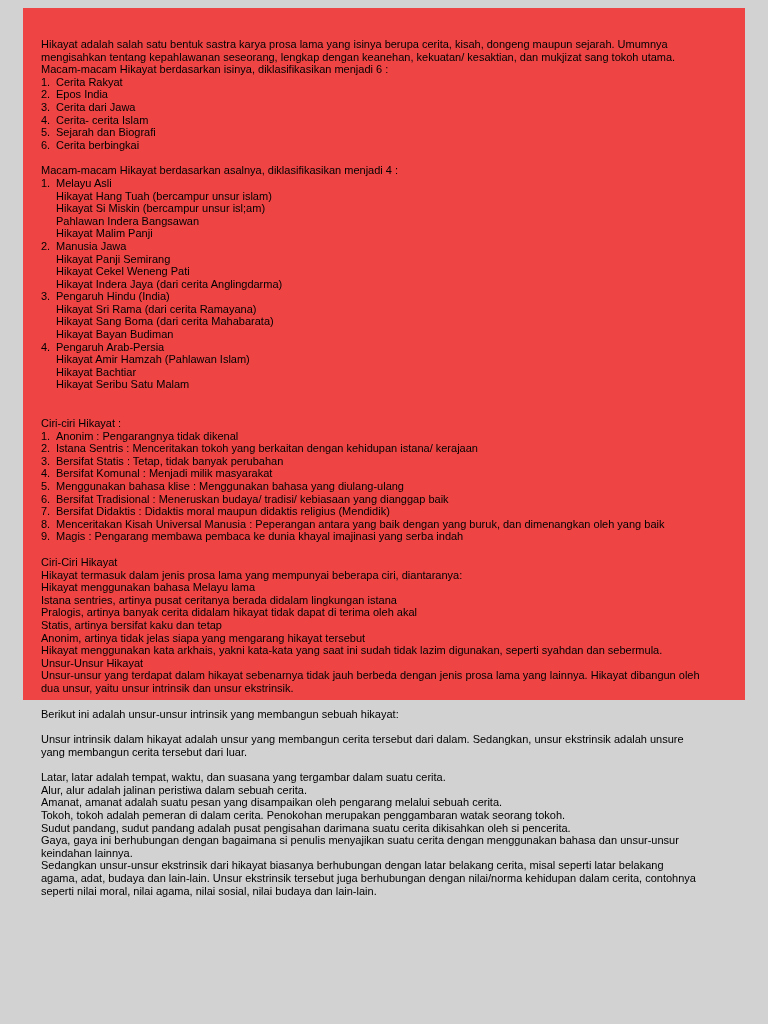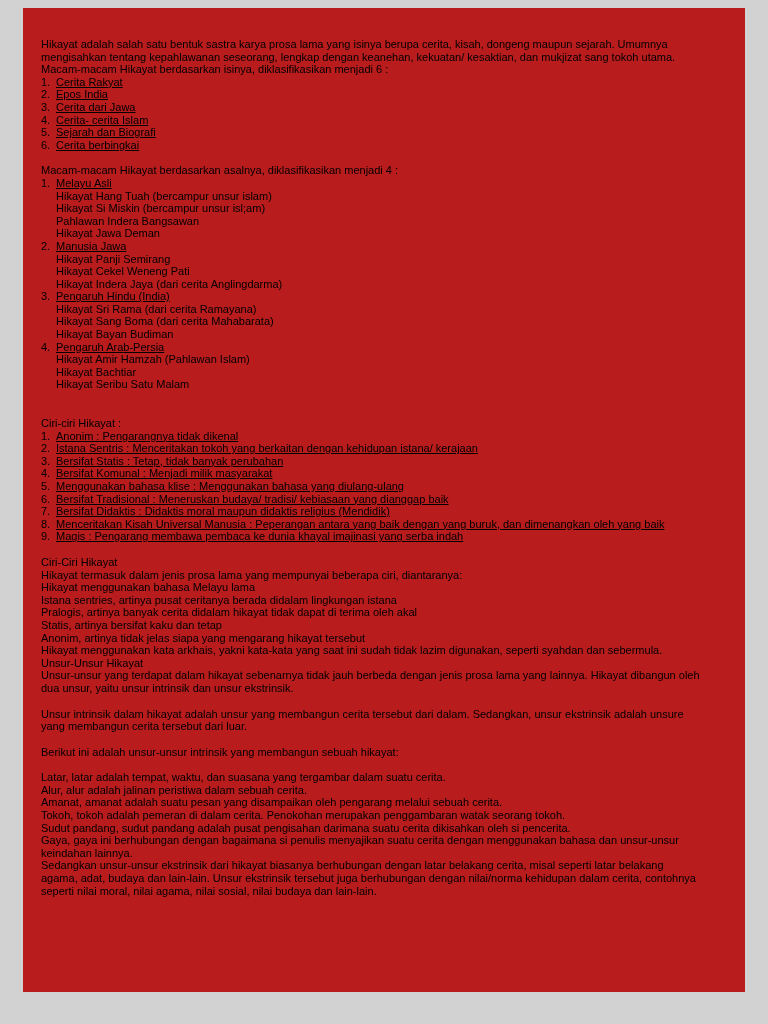--- a/index.html
+++ b/index.html
@@ -12,35 +12,35 @@
   }
   .canvas {
     width: 768px;
     height: 1024px;
     box-sizing: border-box;
     padding-top: 8px;
     background: #d2d2d2;
   }
   .page {
     width: 722px;
-    height: 984px;
+    height: 692px;
     margin: 0 auto;
-    background: #b91c1c;
+    background: #ef4444;
     box-sizing: border-box;
     padding: 30px 44px 20px 18px;
     color: #000000;
     font-size: 11px;
     line-height: 12.6px;
   }
   .para { margin: 0; }
   .line { margin: 0; }
   .list { margin: 0; }
   .li { display: flex; }
   .li .n { flex: 0 0 15px; width: 15px; }
-  .li .t { flex: 1; text-decoration: underline; }
+  .li .t { flex: 1; }
   .group { margin: 0; }
   .sub { margin-left: 15px; }
   .gap1 { margin-top: 13px; }
   .gap2 { margin-top: 26px; }
 </style>
 </head>
 <body>
 
 <div class="canvas">
   <div class="page">
@@ -79,21 +79,21 @@
     <div class="list">
 
       <div class="group">
         <div class="li">
           <span class="n">1.</span>
           <span class="t">Melayu Asli</span>
         </div>
         <div class="sub">Hikayat Hang Tuah (bercampur unsur islam)</div>
         <div class="sub">Hikayat Si Miskin (bercampur unsur isl;am)</div>
         <div class="sub">Pahlawan Indera Bangsawan</div>
-        <div class="sub">Hikayat Jawa Deman</div>
+        <div class="sub">Hikayat Malim Panji</div>
       </div>
 
       <div class="group">
         <div class="li">
           <span class="n">2.</span>
           <span class="t">Manusia Jawa</span>
         </div>
         <div class="sub">Hikayat Panji Semirang</div>
         <div class="sub">Hikayat Cekel Weneng Pati</div>
         <div class="sub">Hikayat Indera Jaya (dari cerita Anglingdarma)</div>
@@ -168,23 +168,23 @@
       <div class="line">Hikayat menggunakan bahasa Melayu lama</div>
       <div class="line">Istana sentries, artinya pusat ceritanya berada didalam lingkungan istana</div>
       <div class="line">Pralogis, artinya banyak cerita didalam hikayat tidak dapat di terima oleh akal</div>
       <div class="line">Statis, artinya bersifat kaku dan tetap</div>
       <div class="line">Anonim, artinya tidak jelas siapa yang mengarang hikayat tersebut</div>
       <div class="line">Hikayat menggunakan kata arkhais, yakni kata-kata yang saat ini sudah tidak lazim digunakan, seperti syahdan dan sebermula.</div>
       <div class="line">Unsur-Unsur Hikayat</div>
       <div class="line">Unsur-unsur yang terdapat dalam hikayat sebenarnya tidak jauh berbeda dengan jenis prosa lama yang lainnya. Hikayat dibangun oleh dua unsur, yaitu unsur intrinsik dan unsur ekstrinsik.</div>
     </div>
 
+    <p class="para gap1">Berikut ini adalah unsur-unsur intrinsik yang membangun sebuah hikayat:</p>
+
     <p class="para gap1">Unsur intrinsik dalam hikayat adalah unsur yang membangun cerita tersebut dari dalam. Sedangkan, unsur ekstrinsik adalah unsure yang membangun cerita tersebut dari luar.</p>
-
-    <p class="para gap1">Berikut ini adalah unsur-unsur intrinsik yang membangun sebuah hikayat:</p>
 
     <div class="section gap1">
       <div class="line">Latar, latar adalah tempat, waktu, dan suasana yang tergambar dalam suatu cerita.</div>
       <div class="line">Alur, alur adalah jalinan peristiwa dalam sebuah cerita.</div>
       <div class="line">Amanat, amanat adalah suatu pesan yang disampaikan oleh pengarang melalui sebuah cerita.</div>
       <div class="line">Tokoh, tokoh adalah pemeran di dalam cerita. Penokohan merupakan penggambaran watak seorang tokoh.</div>
       <div class="line">Sudut pandang, sudut pandang adalah pusat pengisahan darimana suatu cerita dikisahkan oleh si pencerita.</div>
       <div class="line">Gaya, gaya ini berhubungan dengan bagaimana si penulis menyajikan suatu cerita dengan menggunakan bahasa dan unsur-unsur keindahan lainnya.</div>
       <div class="line">Sedangkan unsur-unsur ekstrinsik dari hikayat biasanya berhubungan dengan latar belakang cerita, misal seperti latar belakang agama, adat, budaya dan lain-lain. Unsur ekstrinsik tersebut juga berhubungan dengan nilai/norma kehidupan dalam cerita, contohnya seperti nilai moral, nilai agama, nilai sosial, nilai budaya dan lain-lain.</div>
     </div>

